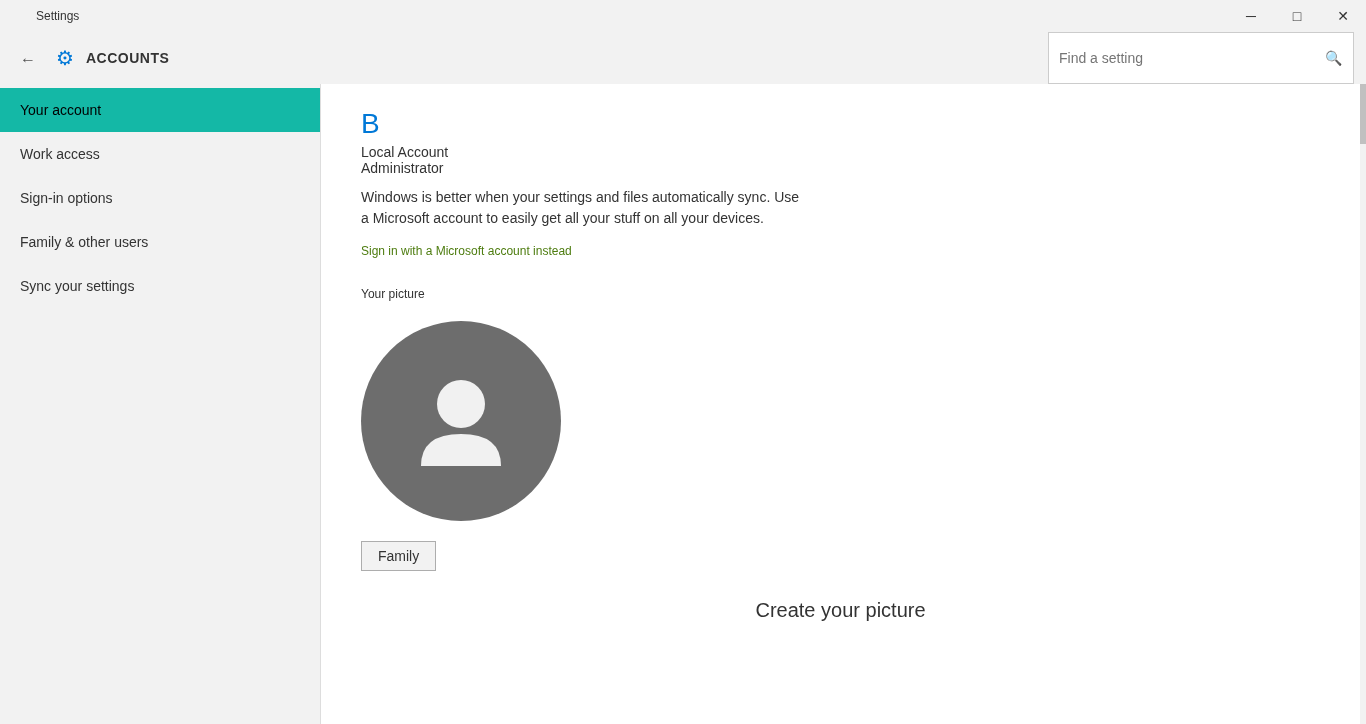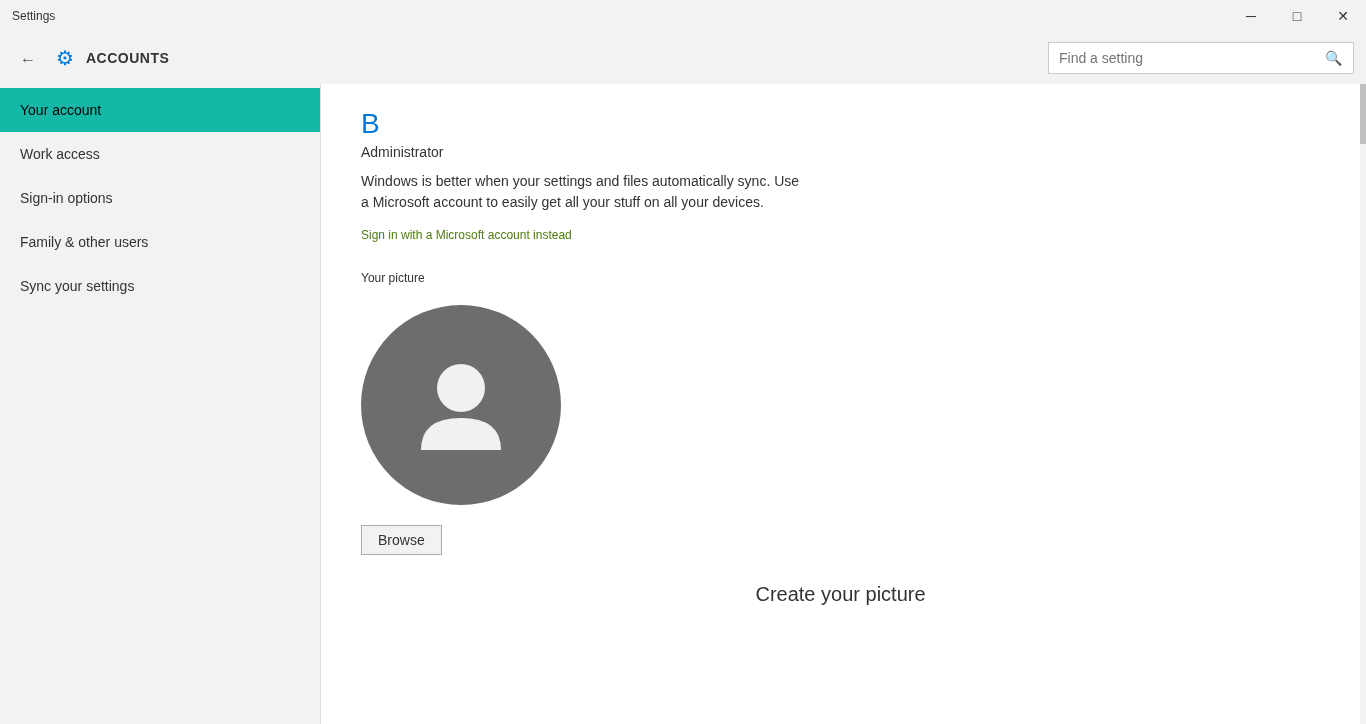--- a/index.html
+++ b/index.html
@@ -14,20 +14,21 @@
       justify-content: space-between;
       padding: 0 0 0 12px;
       flex-shrink: 0;
     }
     .titlebar-left {
       display: flex;
       align-items: center;
       gap: 8px;
       font-size: 12px;
       color: #333;
+      margin-left: 24px;
     }
     .titlebar-controls {
       display: flex;
       height: 32px;
     }
     .titlebar-btn {
       width: 46px;
       height: 32px;
       display: flex;
       align-items: center;
@@ -73,21 +74,21 @@
       text-transform: uppercase;
       letter-spacing: 0.5px;
       flex: 1;
     }
     .search-box {
       display: flex;
       align-items: center;
       background: #fff;
       border: 1px solid #ccc;
       width: 306px;
-      height: 32px;
+      height: 52px;
       padding: 0 10px;
     }
     .search-box input {
       border: none;
       outline: none;
       flex: 1;
       font-size: 14px;
       color: #333;
       background: transparent;
     }
@@ -255,36 +256,37 @@
     </div>
     <div class="sidebar-item">
       <span>Sync your settings</span>
     </div>
   </div>
 
   <div class="sidebar-divider"></div>
 
   <div class="content">
     <div class="user-letter">B</div>
+    <div class="user-type">Local Account</div>
     <div class="user-role">Administrator</div>
 
     <p class="sync-message">Windows is better when your settings and files automatically sync. Use a Microsoft account to easily get all your stuff on all your devices.</p>
 
     <a class="ms-link">Sign in with a Microsoft account instead</a>
 
     <div class="section-title">Your picture</div>
 
     <div class="avatar-circle">
       <svg class="avatar-icon" width="100" height="110" viewBox="0 0 100 110">
         <circle cx="50" cy="38" r="24" fill="white" opacity="0.9"></circle>
         <path d="M10 100 Q10 68 50 68 Q90 68 90 100" fill="white" opacity="0.9"></path>
       </svg>
     </div>
 
-    <button class="browse-btn">Browse</button>
+    <button class="browse-btn">Family</button>
 
     <div class="create-section-title">Create your picture</div>
   </div>
 
   <div class="scrollbar">
     <div class="scrollbar-thumb"></div>
   </div>
 
 </div>
 

